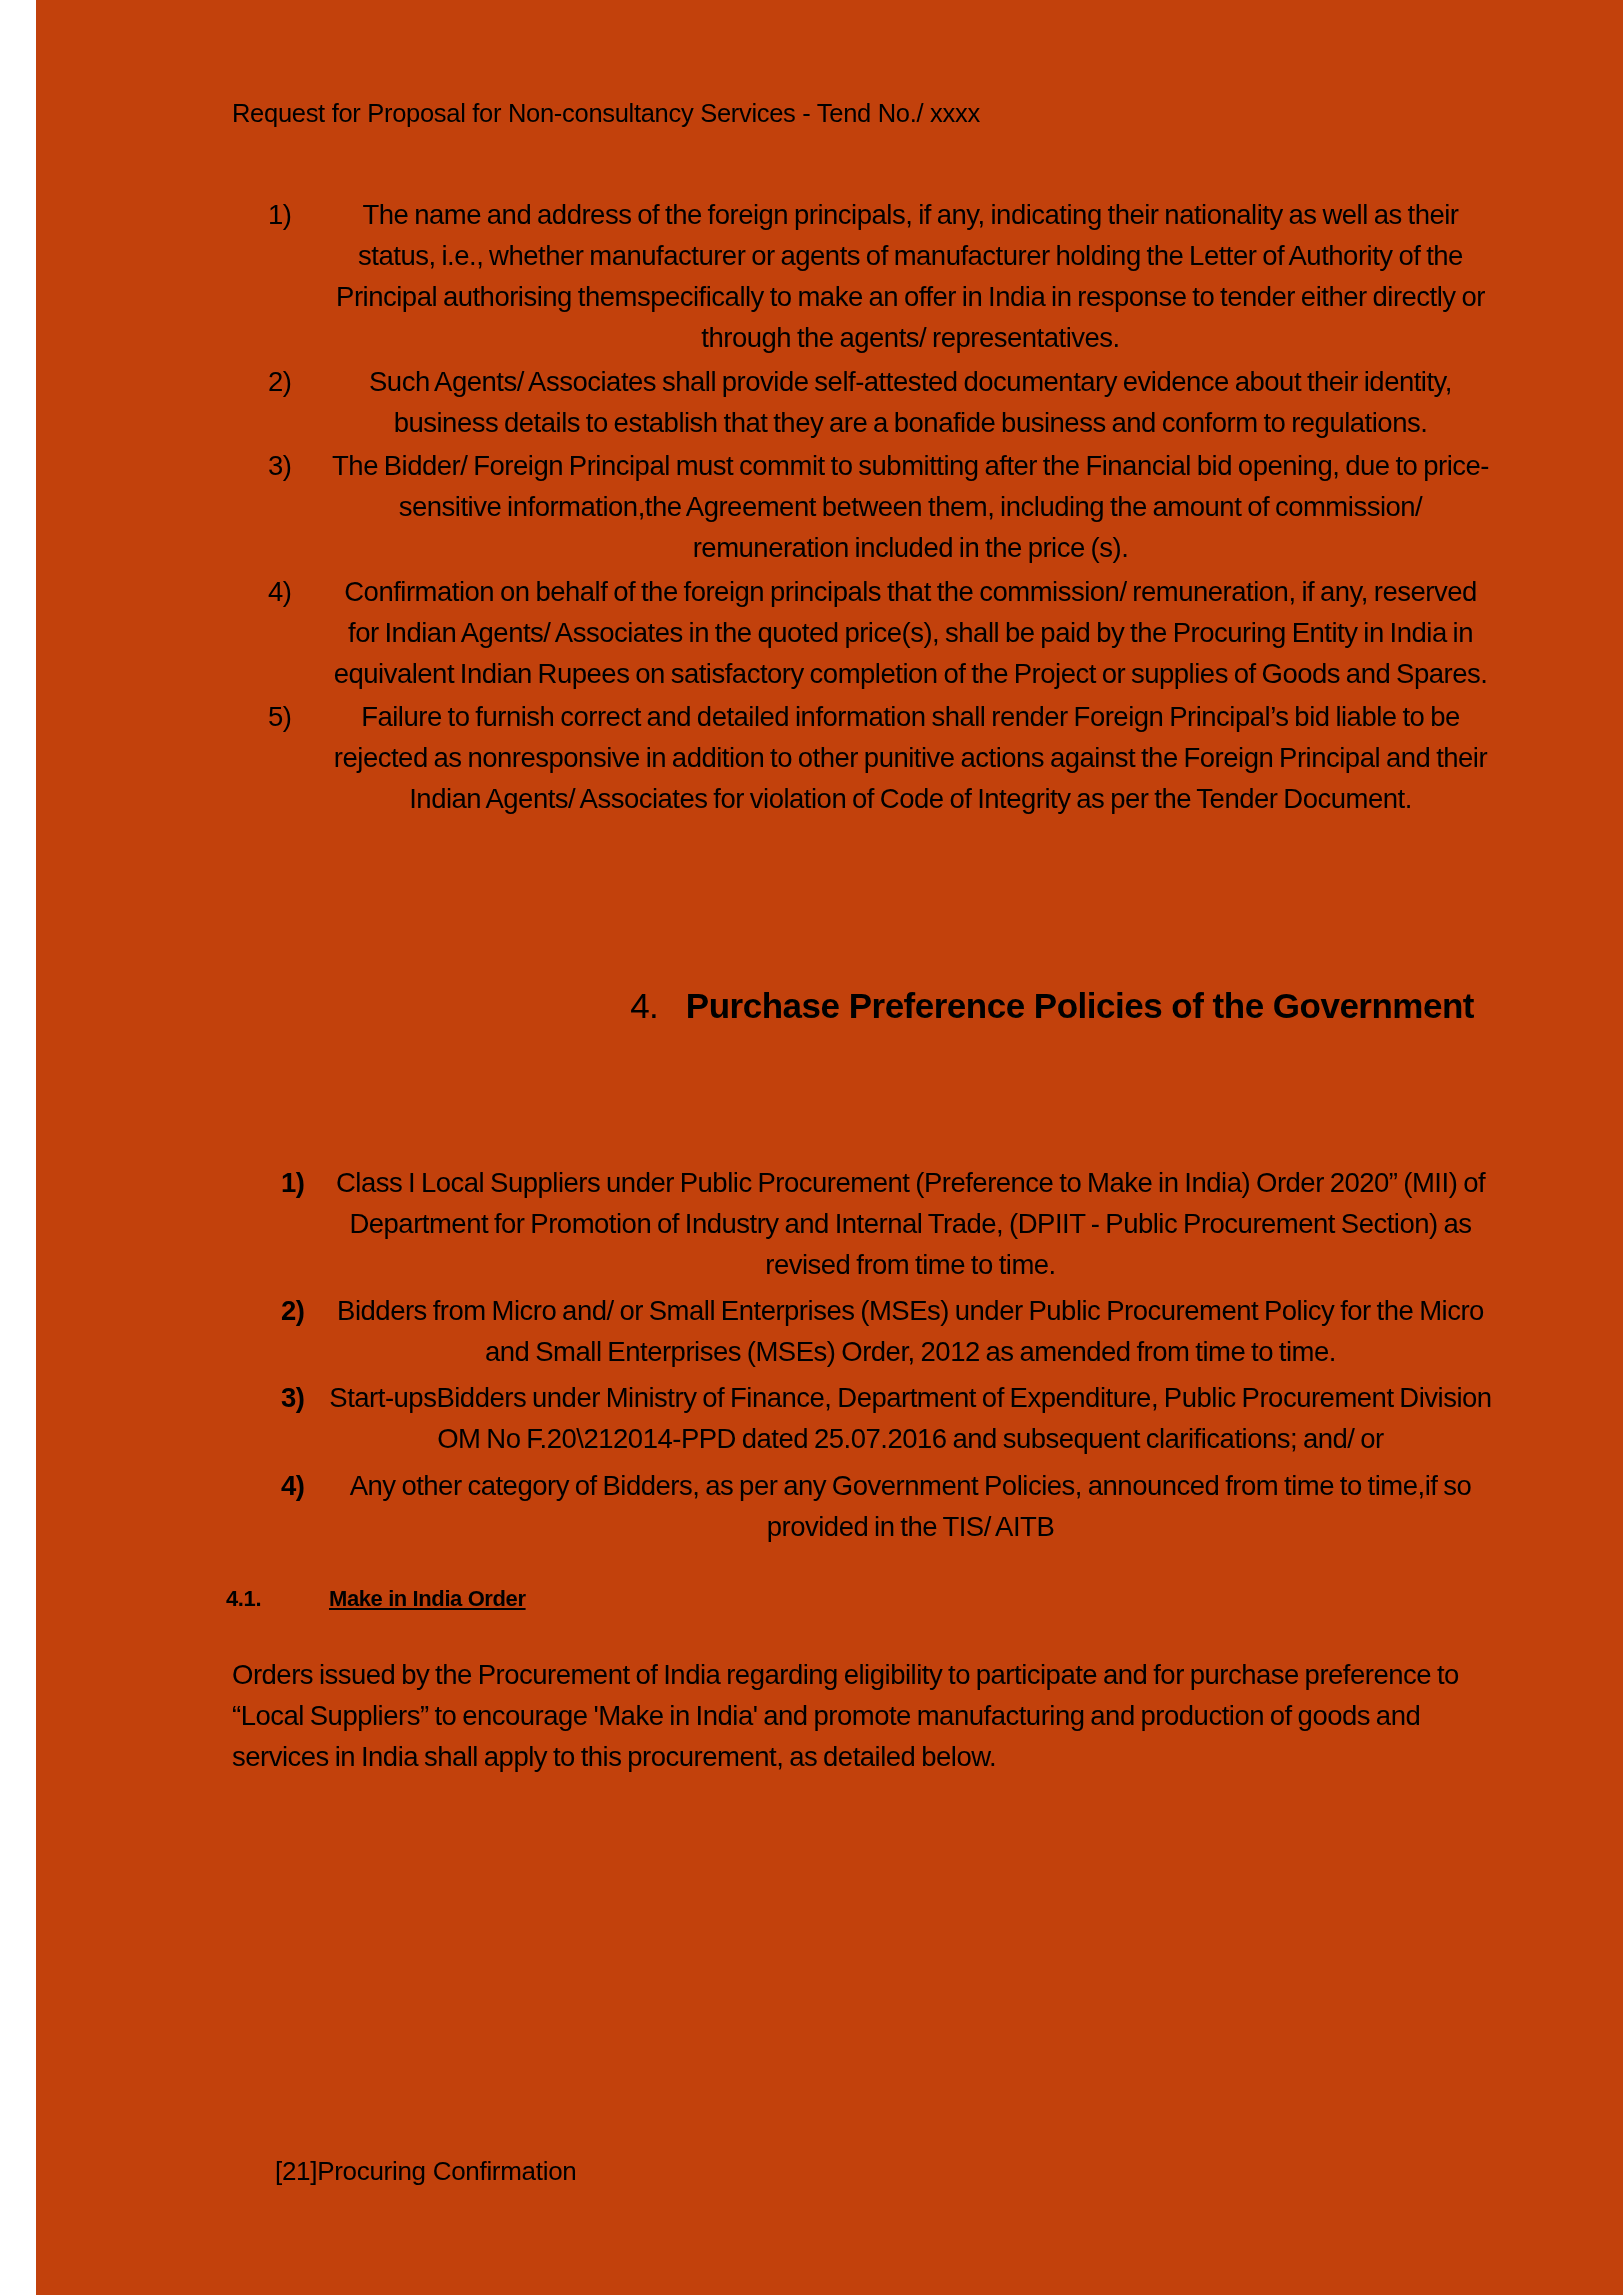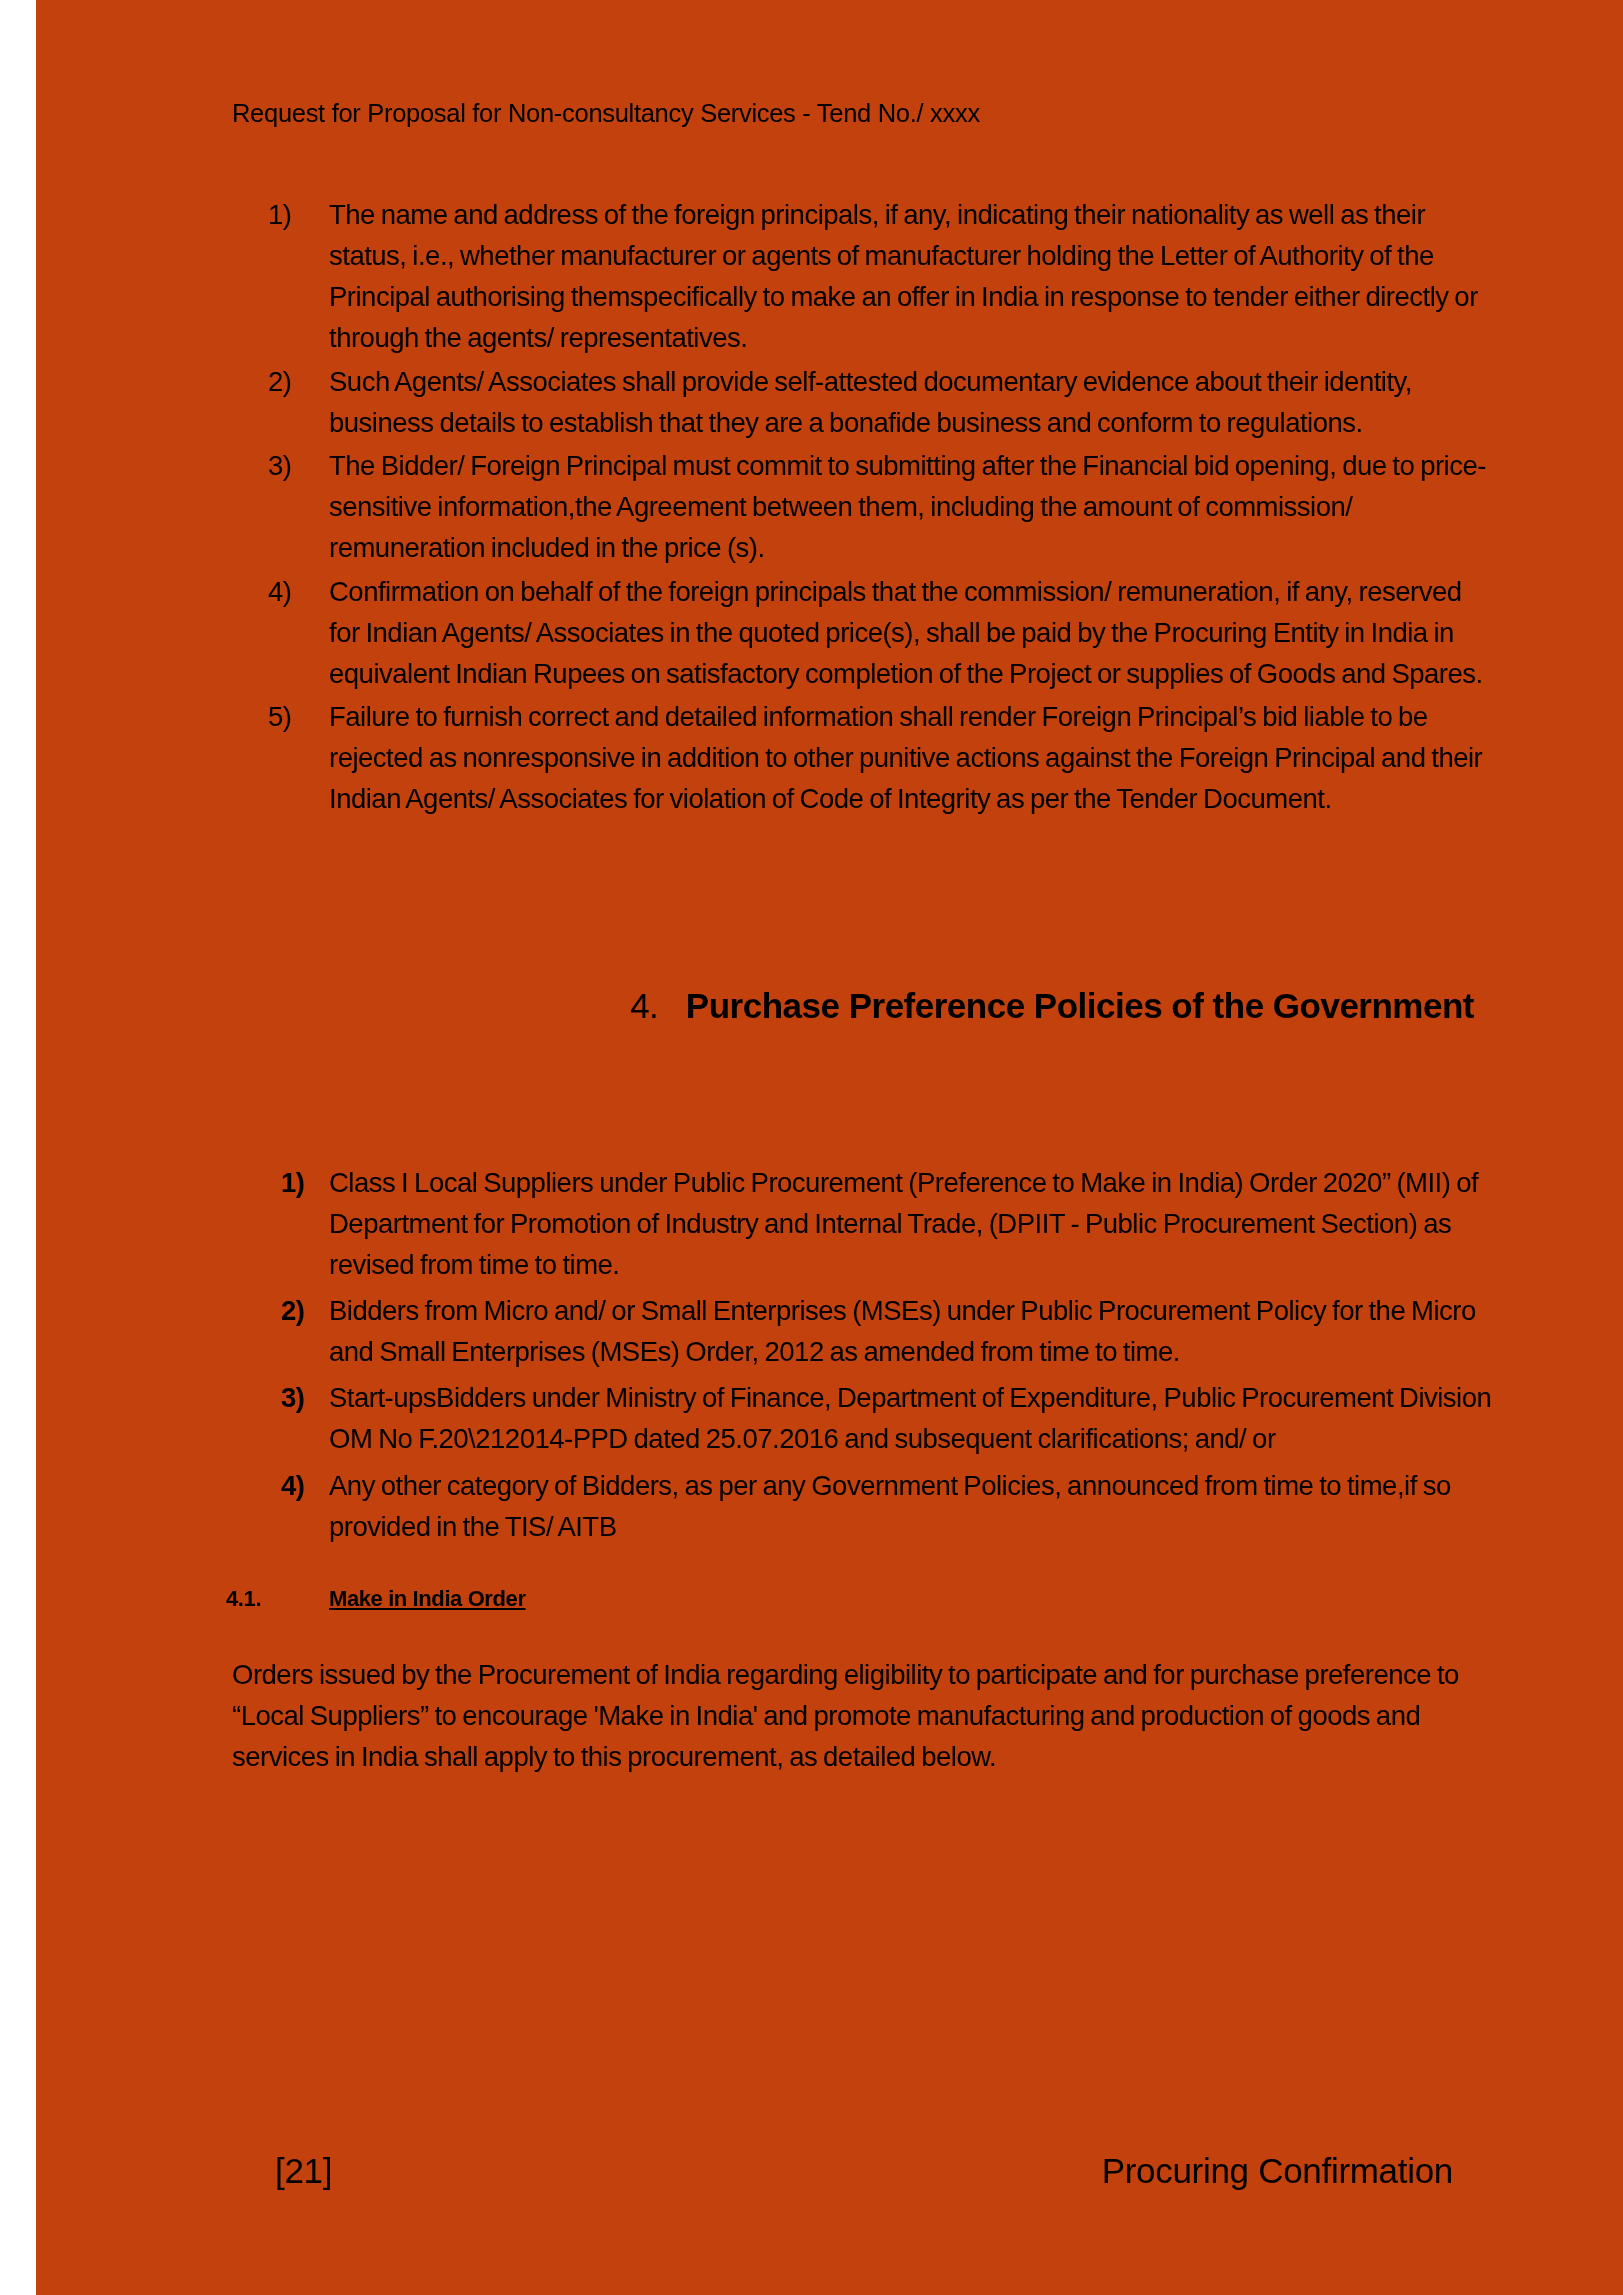--- a/index.html
+++ b/index.html
@@ -31,21 +31,21 @@
     word-spacing: -1.3px;
   }
   
   .list { position: absolute; }
   .list .li { display: flex; margin-bottom: 2.6px; }
   .list1 { top: 194px; left: 232px; width: 1224px; }
   .list1 .num { flex: 0 0 61px; }
   .list2 { top: 1162px; left: 245px; width: 1211px; }
   .list2 .li { margin-bottom: 5.2px; }
   .list2 .num { flex: 0 0 48px; font-weight: bold; }
-  .list .txt { flex: 1 1 auto; }
+  .list .txt { flex: 1 1 auto; text-align: center; }
   
   .h1 {
     position: absolute;
     top: 983px;
     left: 195px;
     width: 1243px;
     font-size: 35px;
     line-height: 46px;
     letter-spacing: -0.5px;
     text-align: right;
@@ -79,22 +79,21 @@
     left: 196px;
     width: 1230px;
   }
   
   .doc-footer {
     position: absolute;
     top: 2154px;
     left: 239px;
     width: 1178px;
     display: flex;
-    justify-content: space-between;
-    font-size: 35px;
+    font-size: 26px;
     line-height: 34px;
     letter-spacing: -0.3px;
   }
 </style>
 </head>
 <body>
 
 <div class="page">
 
   <div class="doc-header">Request for Proposal for Non-consultancy Services - Tend No./ xxxx</div>

